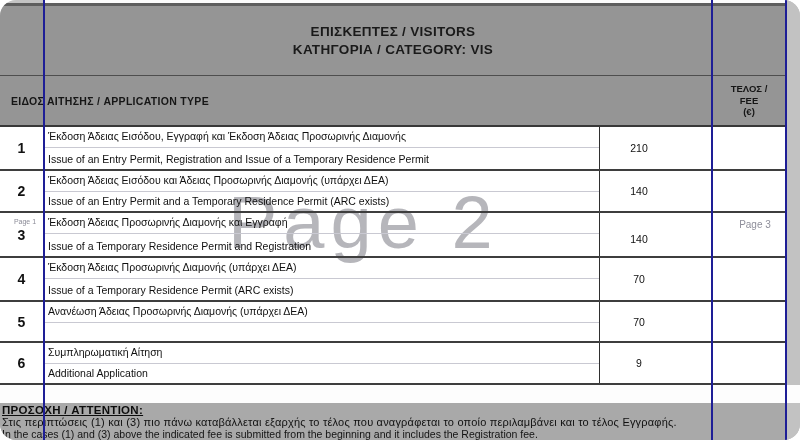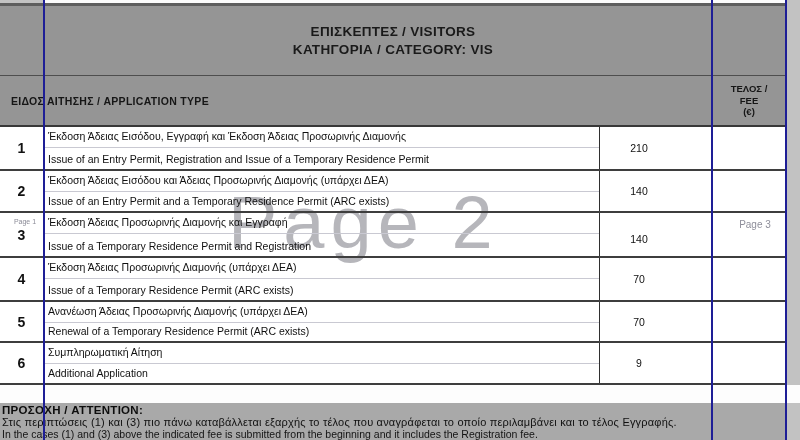--- a/index.html
+++ b/index.html
@@ -1,17 +1,17 @@
 <!DOCTYPE html>
 <html><head>
 <meta charset="utf-8">
 <style>
   html,body{margin:0;padding:0;}
   body{font-family:"Liberation Sans","DejaVu Sans",sans-serif;color:#141414;}
-  .canvas{position:relative;width:800px;height:440px;background:#c3c3c3;overflow:hidden;}
+  .canvas{position:relative;width:800px;height:440px;background:#c3c3c3;overflow:hidden;border-radius:16px;}
 
   
   .top-white{position:absolute;left:44px;top:0;width:742px;height:3px;background:#fbfbfb;}
   .top-border{position:absolute;left:0;top:3px;width:786px;height:3px;background:#5e5e5e;}
 
   
   .title-band{position:absolute;left:0;top:6px;width:786px;height:69px;background:#959595;
     display:flex;flex-direction:column;align-items:center;justify-content:center;gap:3px;}
   .title-line{font-size:13.5px;font-weight:bold;letter-spacing:.3px;color:#1a1a1a;white-space:nowrap;}
 
@@ -32,21 +32,21 @@
   .cell-desc{width:556px;box-sizing:border-box;border-right:1.6px solid #2f2f2f;position:relative;font-size:10.5px;color:#101010;text-decoration:underline;}
   .el-line{position:absolute;top:3px;left:4px;white-space:nowrap;}
   .en-line{position:absolute;bottom:4px;left:4px;white-space:nowrap;}
   .mid-line{position:absolute;left:0;right:0;top:20px;height:1px;background:#c9c9d2;}
   .cell-fee{width:78px;display:flex;align-items:center;justify-content:center;font-size:10.5px;color:#101010;}
   .fee-low{padding-top:9px;box-sizing:border-box;}
 
   
   .empty-row{position:absolute;left:0;top:385px;width:800px;height:18px;background:#fdfdfd;z-index:2;}
   .attention-band{position:absolute;left:0;top:403px;width:786px;height:37px;background:#a9a9a9;z-index:2;padding-left:2px;box-sizing:border-box;}
-  .attention-heading{font-size:11.5px;font-weight:bold;letter-spacing:.3px;margin-top:1px;white-space:nowrap;color:#0d0d0d;}
+  .attention-heading{font-size:11.5px;font-weight:bold;text-decoration:underline;letter-spacing:.3px;margin-top:1px;white-space:nowrap;color:#0d0d0d;}
   .attention-el{font-size:11px;letter-spacing:.2px;white-space:nowrap;color:#101010;}
   .attention-en{font-size:10.5px;white-space:nowrap;color:#141414;}
 
   
   .outside-right{position:absolute;left:786px;top:0;width:14px;height:440px;background:#c2c2c2;}
   .blue-line{position:absolute;top:0;width:2px;height:440px;background:#1e1e96;z-index:6;}
   .bl-left{left:43px}.bl-mid{left:711px}.bl-right{left:785px}
   .wm-center{position:absolute;left:228px;top:186px;font-size:74px;line-height:1;letter-spacing:6px;
     color:rgba(80,80,92,.42);z-index:1;white-space:nowrap;}
   .wm-left{position:absolute;left:6px;top:218px;width:38px;text-align:center;font-size:7px;color:#8b8b97;z-index:1;}
@@ -119,21 +119,20 @@
         <span class="en-line">Issue of a Temporary Residence Permit (ARC exists)</span>
       </div>
       <div class="cell-fee">70</div>
     </div>
 
     <div class="row r5">
       <div class="cell-num">5</div>
       <div class="cell-desc">
         <span class="el-line">Ανανέωση Άδειας Προσωρινής Διαμονής (υπάρχει ΔΕΑ)</span>
         <span class="mid-line"></span>
-        <span class="en-line">Renewal of a Temporary Residence Permit (ARC exists)</span>
       </div>
       <div class="cell-fee">70</div>
     </div>
 
     <div class="row r6">
       <div class="cell-num">6</div>
       <div class="cell-desc">
         <span class="el-line">Συμπληρωματική Αίτηση</span>
         <span class="mid-line"></span>
         <span class="en-line">Additional Application</span>

